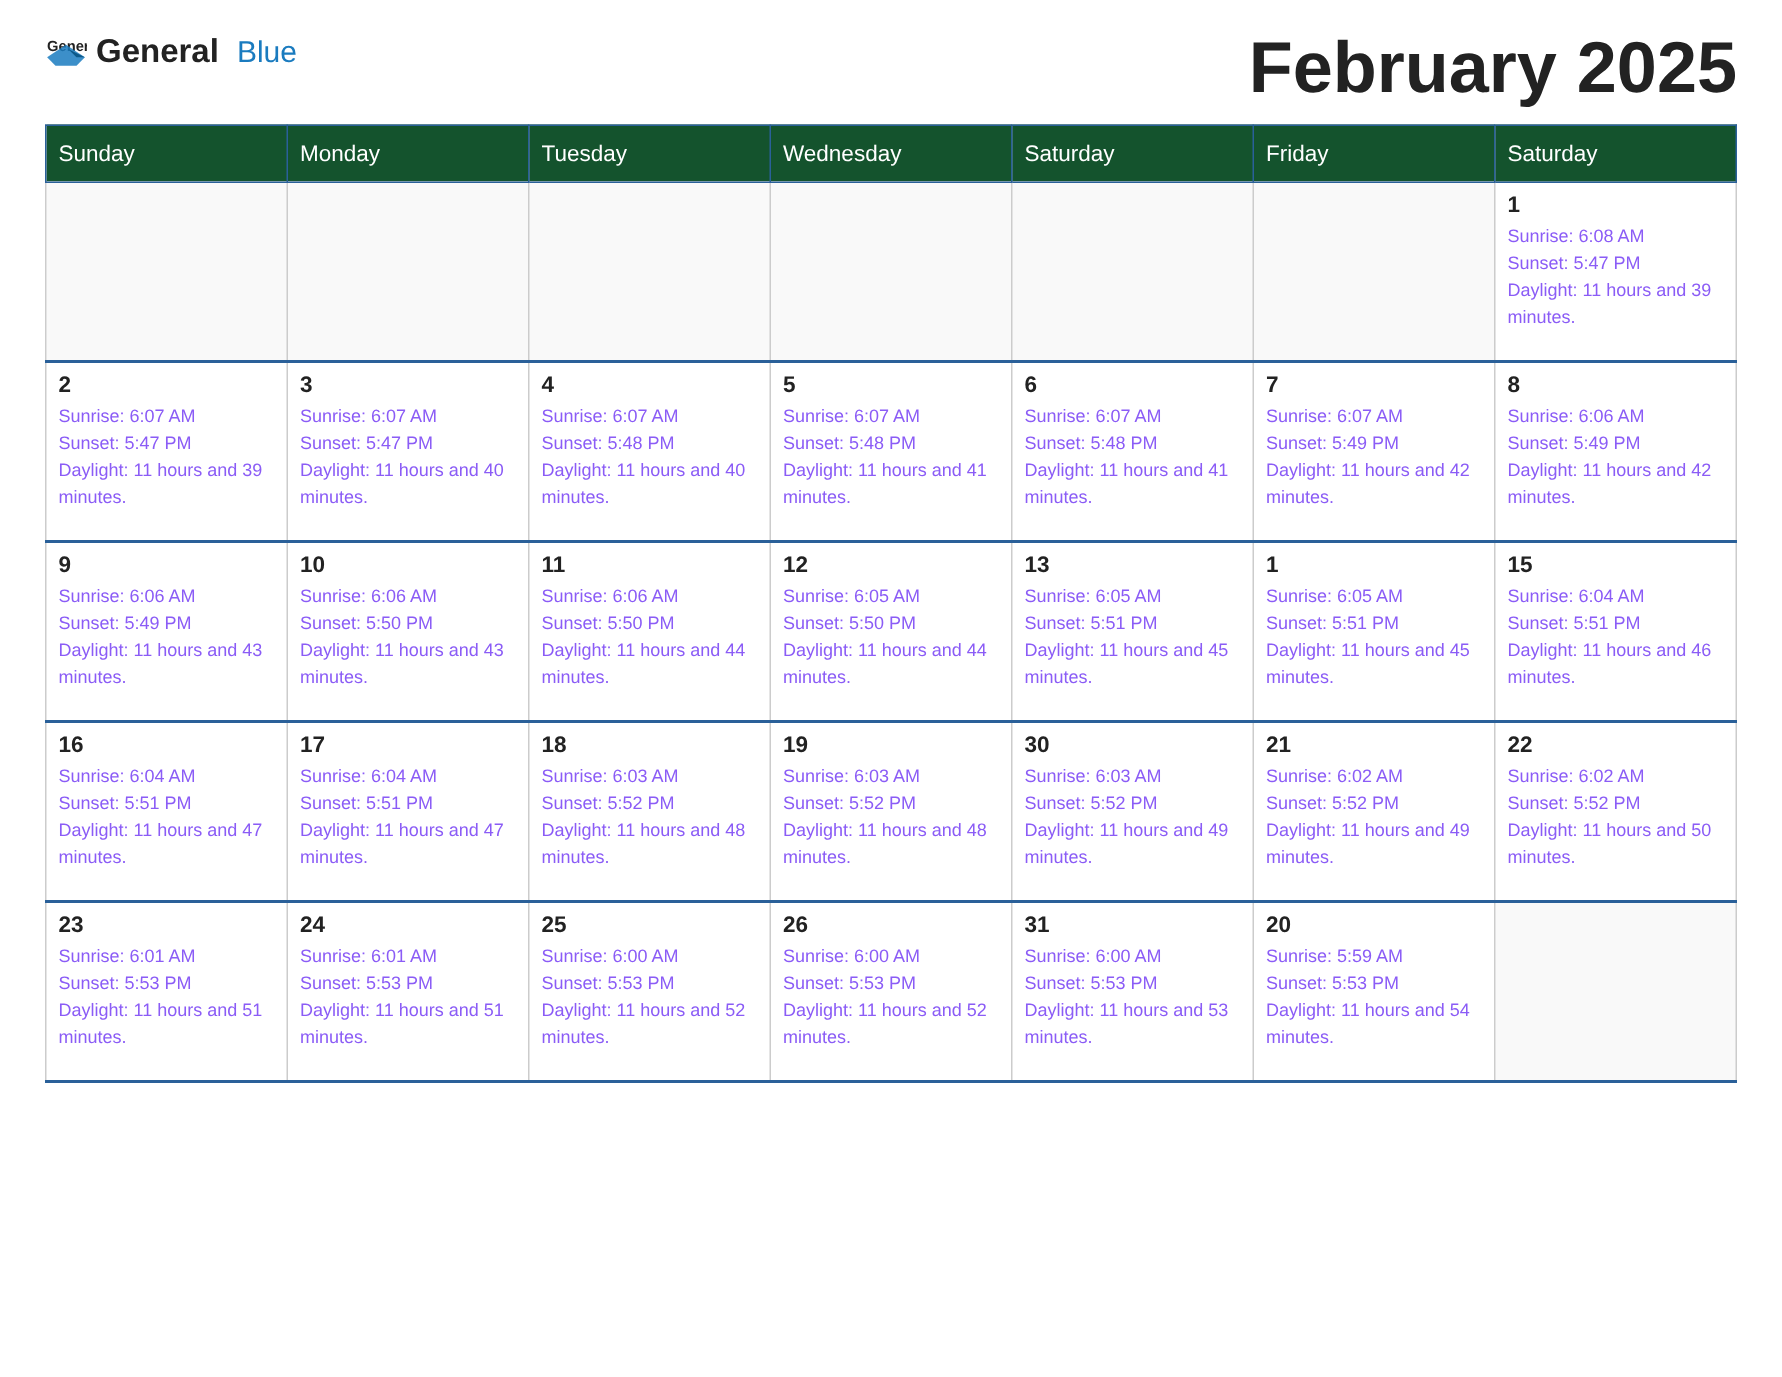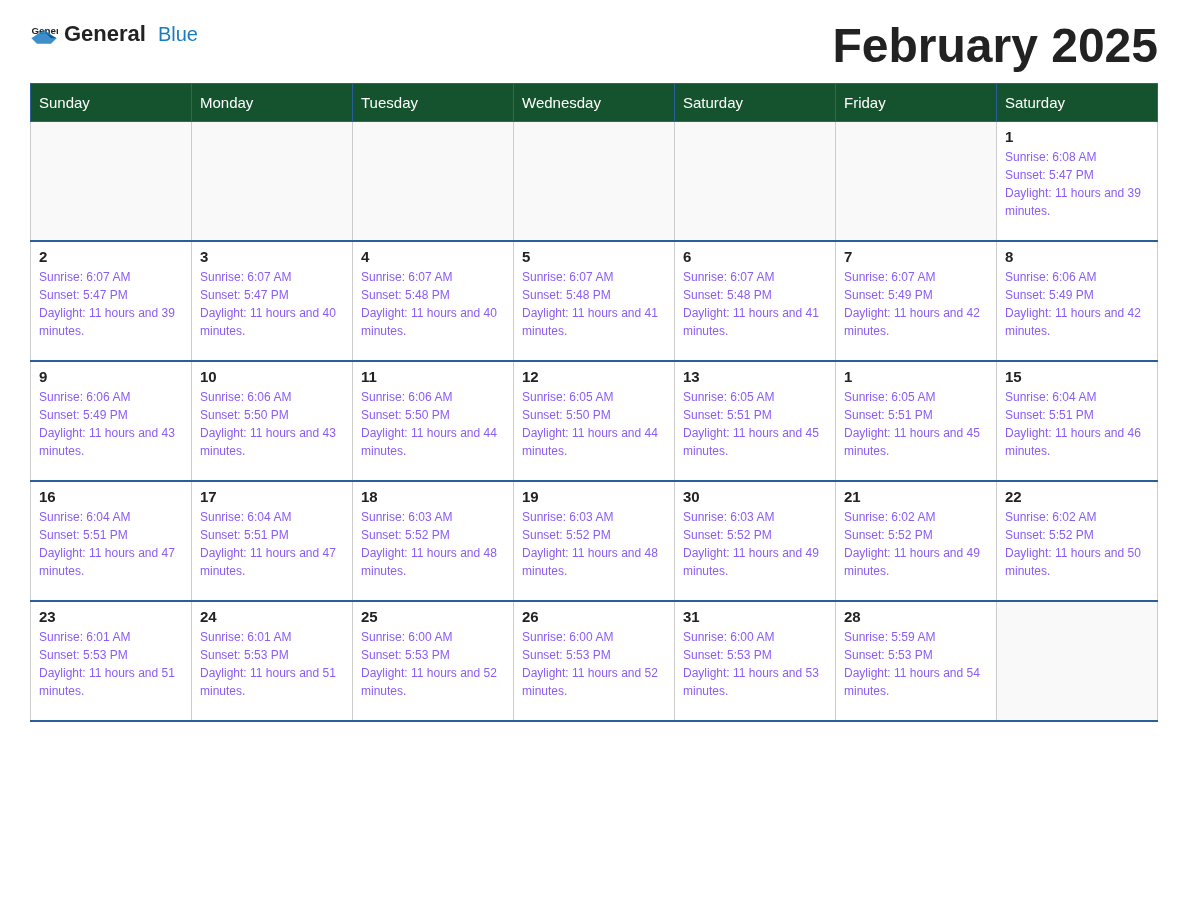--- a/index.html
+++ b/index.html
@@ -232,19 +232,19 @@
         </td>
         <td>
           <span class="day-number">26</span>
           <div class="day-info">Sunrise: 6:00 AM<br>Sunset: 5:53 PM<br>Daylight: 11 hours and 52 minutes.</div>
         </td>
         <td>
           <span class="day-number">31</span>
           <div class="day-info">Sunrise: 6:00 AM<br>Sunset: 5:53 PM<br>Daylight: 11 hours and 53 minutes.</div>
         </td>
         <td>
-          <span class="day-number">28</span>
+          <span class="day-number">20</span>
           <div class="day-info">Sunrise: 5:59 AM<br>Sunset: 5:53 PM<br>Daylight: 11 hours and 54 minutes.</div>
         </td>
         <td class="empty-cell"></td>
       </tr>
     </tbody>
 </table>
 
 </body></html>

